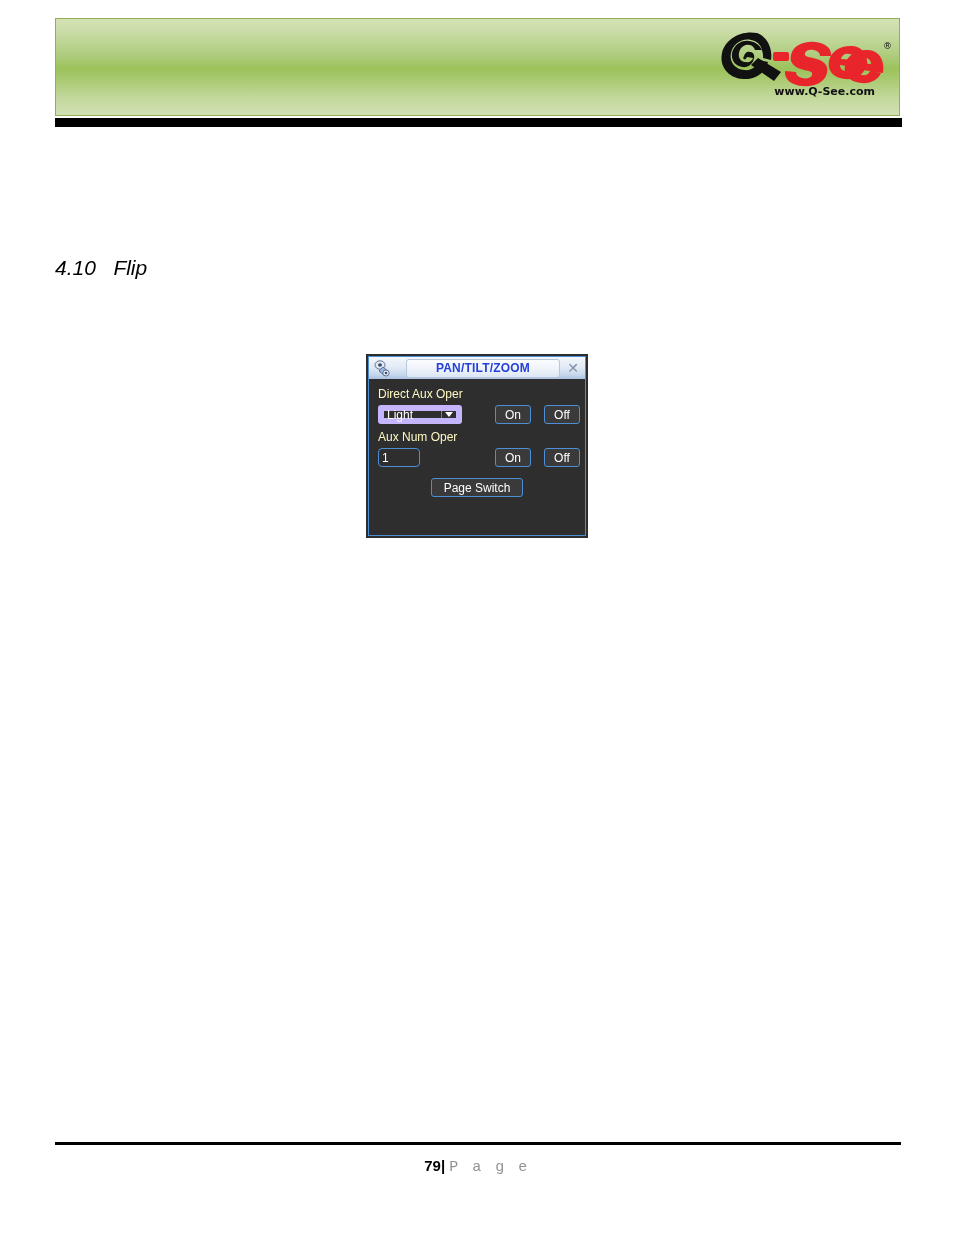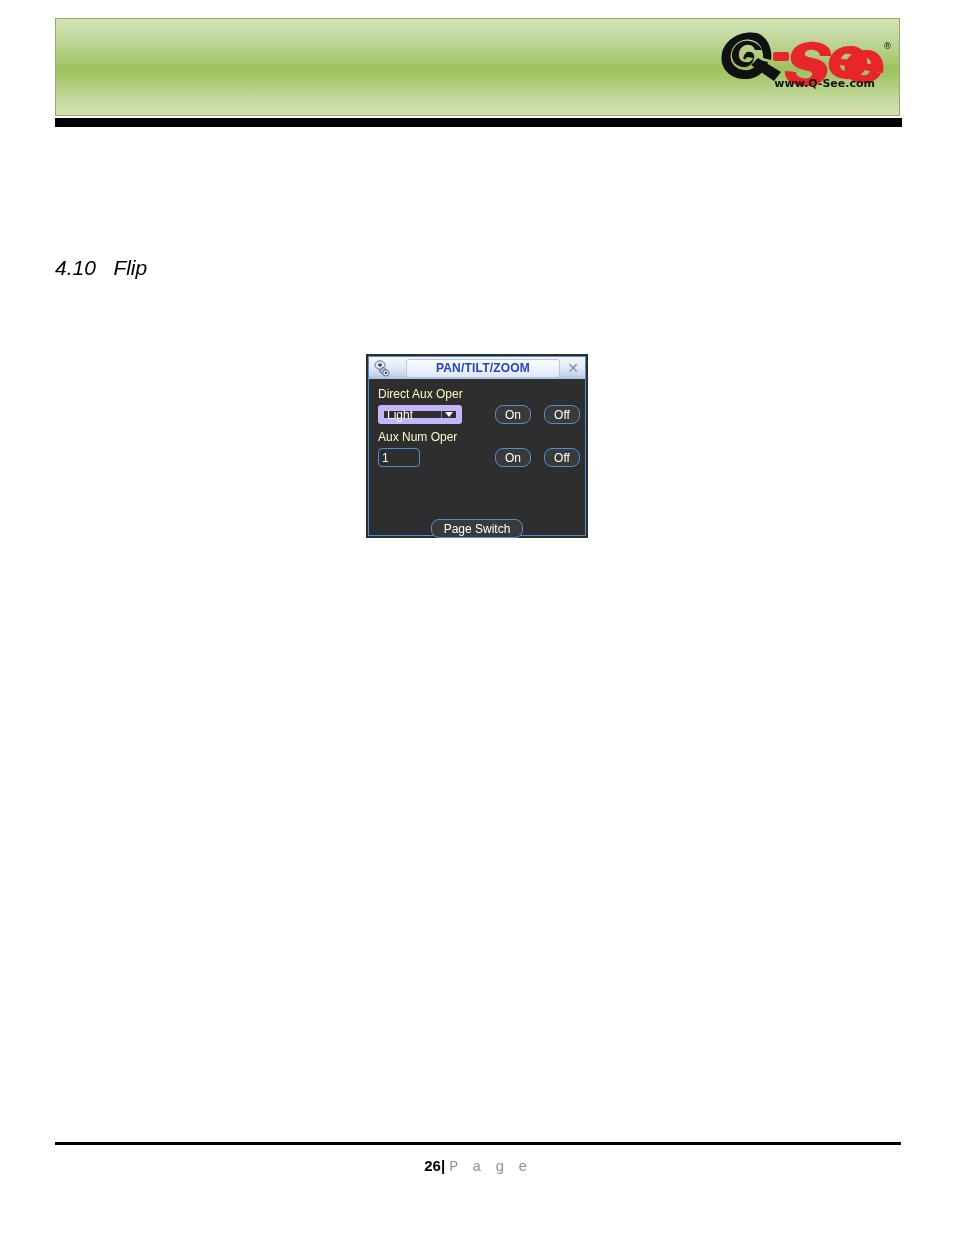--- a/index.html
+++ b/index.html
@@ -53,21 +53,21 @@
   .logo-mark {
     position: absolute;
     left: 0;
     top: 0;
     width: 180px;
     height: 62px;
   }
   .logo-url {
     position: absolute;
     left: 0;
-    top: 52px;
+    top: 60px;
     width: 180px;
     text-align: right;
     padding-right: 16px;
     box-sizing: border-box;
     font-family: "DejaVu Sans", sans-serif;
     font-size: 11px;
     font-weight: bold;
     color: #111111;
     letter-spacing: 0px;
   }
@@ -235,21 +235,21 @@
     font-size: 12px;
     color: #ffffff;
     line-height: 1;
   }
 
   .ptz-btn {
     height: 19px;
     min-width: 36px;
     box-sizing: border-box;
     border: 1px solid #4d8fd6;
-    border-radius: 8px;
+    border-radius: 3px;
     background: #3a3a3a;
     color: #ffffff;
     font-family: "Liberation Sans", sans-serif;
     font-size: 12px;
     display: flex;
     align-items: center;
     justify-content: center;
     line-height: 1;
     padding: 0 5px;
   }
@@ -257,21 +257,20 @@
   .btn-off { position: absolute; left: 166px; top: 0; }
 
   .ptz-footer {
     margin-top: 10px;
     display: flex;
     justify-content: center;
   }
   .ptz-btn-wide {
     min-width: 78px;
     padding: 0 12px;
-    margin-top: 41px;
   }
 
   
   .footer-rule {
     position: absolute;
     left: 55px;
     top: 1142px;
     width: 846px;
     height: 3px;
     background: #000000;
@@ -368,14 +367,14 @@
     </div>
 
     <div class="ptz-footer">
       <div class="ptz-btn ptz-btn-wide">Page Switch</div>
     </div>
   </div>
 </div>
 
 <div class="footer-rule"></div>
 <div class="footer-text">
-  <span class="footer-num">26</span><span class="footer-sep">|</span>&nbsp;<span class="footer-page">P a g e</span>
+  <span class="footer-num">79</span><span class="footer-sep">|</span>&nbsp;<span class="footer-page">P a g e</span>
 </div>
 
 </body></html>

